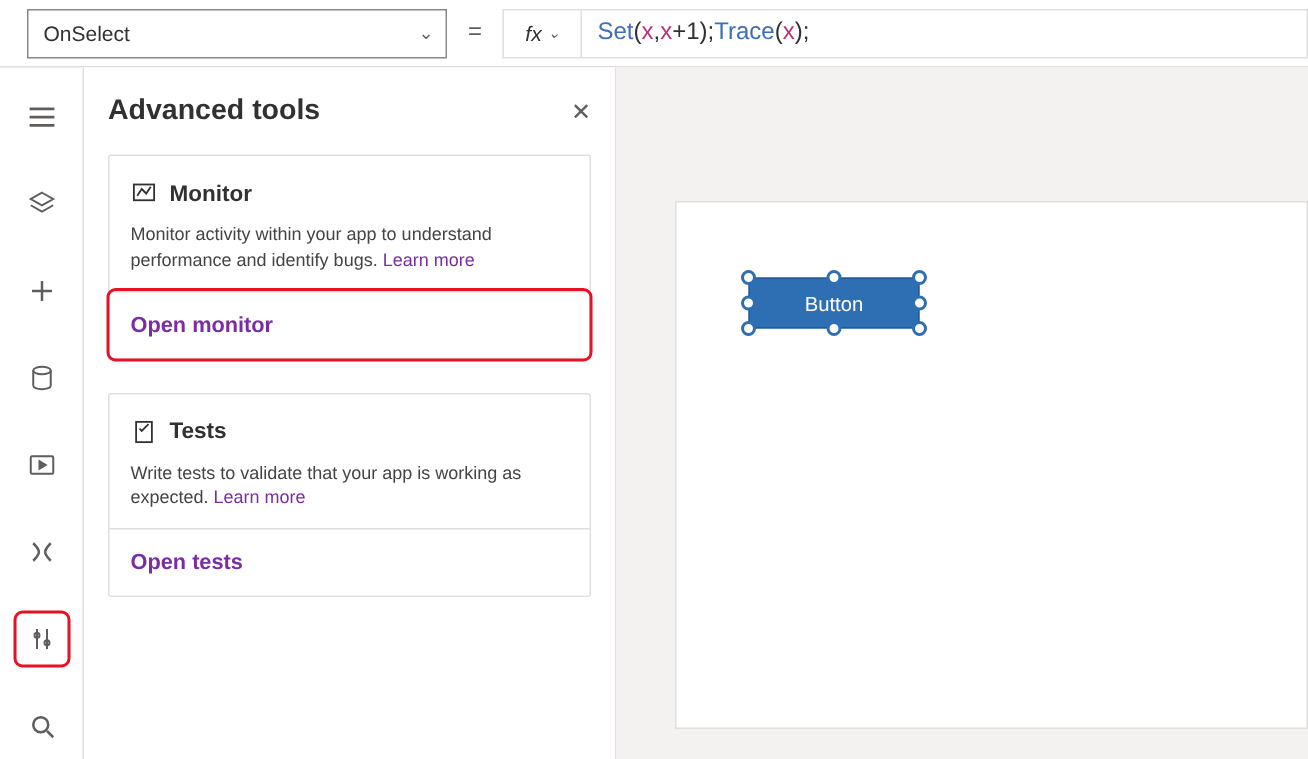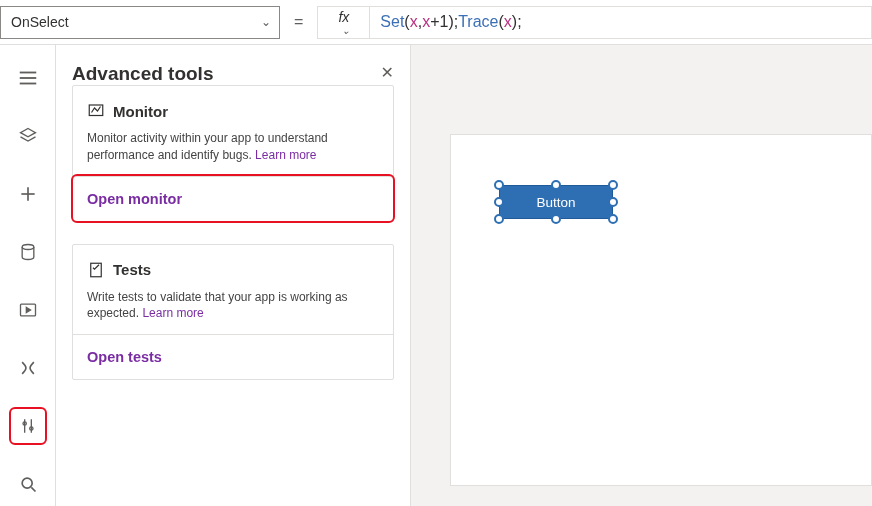--- a/index.html
+++ b/index.html
@@ -9,38 +9,39 @@
   .formula-bar {
     height: 45px;
     display: flex;
     align-items: center;
     border-bottom: 1px solid #e1dfdd;
     background: #fff;
   }
   .property-select {
     width: 280px;
     height: 33px;
+    margin-left: 18px;
     border: 1px solid #8a8886;
     display: flex;
     align-items: center;
     padding: 0 10px;
     background: #fff;
     position: relative;
     font-size: 14px;
   }
   .property-select .chev {
     position: absolute; right: 8px; top: 8px; font-size: 12px; color: #605e5c;
   }
   .eq {
     padding: 0 14px; font-size: 16px; color: #605e5c;
   }
   .fx-cell {
     width: 52px; height: 33px; border: 1px solid #e1dfdd; border-right: none;
     display: flex; align-items: center; justify-content: center;
-    font-style: italic; font-size: 14px; flex-direction: column;
+    font-style: italic; font-size: 14px;
   }
   .fx-cell .dd { font-size: 10px; margin-left: 4px; color: #605e5c; }
   .formula-input {
     flex: 1; height: 33px; border: 1px solid #e1dfdd; display: flex; align-items: center;
     padding: 0 10px; font-size: 16px;
   }
   .tok-fn { color: #3b6fb6; }
   .tok-id { color: #b83280; }
   .tok-punc { color: #323130; }
 
@@ -58,21 +59,21 @@
   }
   .rail-item svg { width: 20px; height: 20px; stroke: currentColor; fill: none; }
   .rail-item.big svg { width: 22px; height: 22px; }
   .rail-hi { border: 2px solid #e81123; border-radius: 6px; }
 
   
   .tools-panel {
     width: 355px; border-right: 1px solid #e1dfdd; padding: 18px 16px;
     background: #fff;
   }
-  .tools-header { display: flex; justify-content: space-between; align-items: flex-start; }
+  .tools-header { display: flex; justify-content: space-between; align-items: flex-end; margin-bottom: 18px; }
   .tools-header h2 { font-size: 19px; font-weight: 600; }
   .close-x { font-size: 16px; color: #605e5c; }
 
   .card {
     border: 1px solid #e1dfdd; border-radius: 2px; margin-bottom: 22px;
   }
   .card-body { padding: 16px 14px 12px; }
   .card-title { display: flex; align-items: center; gap: 8px; font-weight: 700; font-size: 15px; margin-bottom: 10px; }
   .card-title svg { width: 18px; height: 18px; stroke: #323130; fill: none; }
   .card-desc { font-size: 12px; line-height: 1.4; color: #444; }

